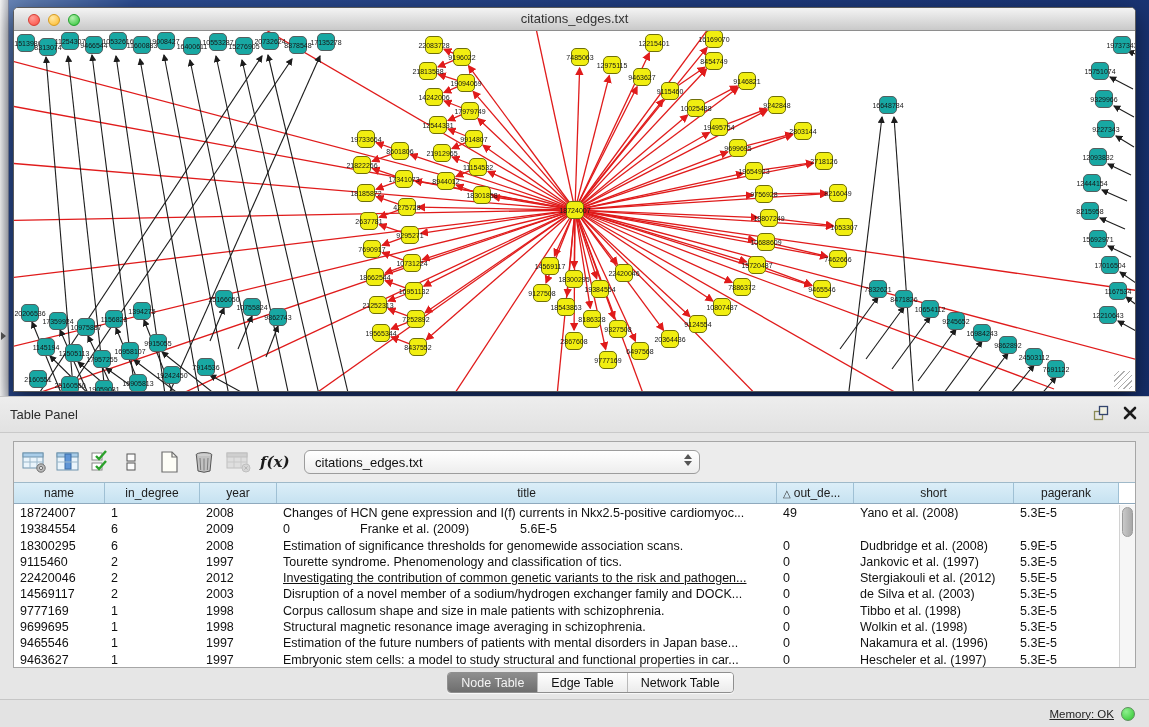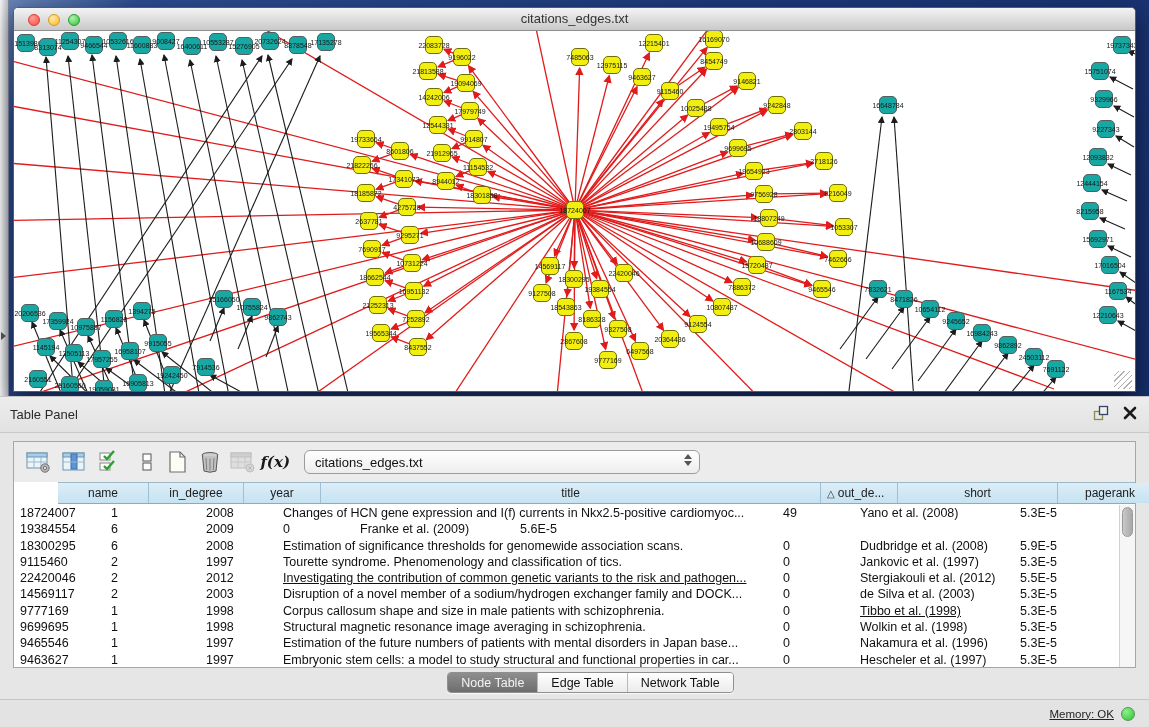--- a/index.html
+++ b/index.html
@@ -38,35 +38,35 @@
   .panel-title-row { position:relative; height:37px; display:flex; align-items:center;
     padding-left:10px; border-top:1px solid #c4c4c4; border-bottom:1px solid #c9c9c9;
     background:linear-gradient(#ededed,#e2e2e2); }
   .panel-title { font-size:13px; color:#2b2b2b; }
   .panel-title-icons { position:absolute; right:12px; top:8px; display:flex; gap:14px; align-items:center; }
   .float-ic svg, .close-ic svg { display:block; }
 
   .panel-body { position:absolute; left:13px; top:45px; width:1123px; height:227px;
     border:1px solid #a6a6a6; background:#ececec; }
   .toolbar { position:relative; height:40px; display:flex; align-items:center; padding-left:8px; }
-  .tool-btn { width:30px; height:28px; display:flex; align-items:center; justify-content:flex-end;
+  .tool-btn { width:30px; height:28px; display:flex; align-items:center; justify-content:flex-start;
     background:none; border:none; cursor:default; }
   .tool-btn + .tool-btn { margin-left:4px; }
   .fx { font-family:"DejaVu Serif", serif; font-style:italic; font-weight:bold; font-size:15px; color:#1a1a1a; }
   .combo { position:relative; margin-left:14px; width:396px; height:24px;
     background:linear-gradient(#ffffff,#ededed); border:1px solid #9c9c9c; border-radius:6px;
     display:flex; align-items:center; padding-left:10px; font-size:13px; color:#111; }
   .combo-arrows { position:absolute; right:7px; top:3px; display:flex; flex-direction:column; gap:2px; }
   .combo-arrows i { width:0; height:0; border-left:4px solid transparent; border-right:4px solid transparent; }
   .combo-arrows i.up { border-bottom:5px solid #555; }
   .combo-arrows i.dn { border-top:5px solid #555; }
 
   
   .tbl { position:absolute; left:0px; top:40px; width:1121px; height:185px; background:#fff; }
-  .tbl-head { display:flex; height:22px; border-top:1px solid #9fb9c9; border-bottom:1px solid #8fa9bd;margin-left:44px; }
+  .tbl-head { display:flex; height:22px; border-top:1px solid #9fb9c9; border-bottom:1px solid #8fa9bd; }
   .th { flex:none; background:linear-gradient(#dceef8,#c6e2f1); border-right:1px solid #9fc0d4;
     font-size:12px; color:#1c1c1c; text-align:center; line-height:21px;
     white-space:nowrap; overflow:hidden; }
   .th.sorted { text-align:left; padding-left:6px; }
   .th .sort-tri { font-size:10px; color:#333; margin-right:3px; }
   .tbl-rows { position:absolute; left:0; top:23px; right:16px; bottom:0; overflow:hidden; }
   .tr { display:flex; height:16.3px; line-height:16.2px; }
   .td { flex:none; font-size:12.5px; color:#101010; padding:0 0 0 6px;
     white-space:nowrap; overflow:hidden; }
   .vscroll { position:absolute; right:0; top:23px; bottom:0; width:16px;
@@ -668,21 +668,21 @@
               <div class="td" style="width: 77px;">0</div>
               <div class="td" style="width: 160px;">de Silva et al. (2003)</div>
               <div class="td" style="width: 105px;">5.3E-5</div>
             </div>
             <div class="tr">
               <div class="td" style="width: 91px;">9777169</div>
               <div class="td" style="width: 95px;">1</div>
               <div class="td" style="width: 77px;">1998</div>
               <div class="td" style="width: 500px;">Corpus callosum shape and size in male patients with schizophrenia.</div>
               <div class="td" style="width: 77px;">0</div>
-              <div class="td" style="width: 160px; text-decoration: underline;">Tibbo et al. (1998)</div>
+              <div class="td" style="width: 160px;">Tibbo et al. (1998)</div>
               <div class="td" style="width: 105px;">5.3E-5</div>
             </div>
             <div class="tr">
               <div class="td" style="width: 91px;">9699695</div>
               <div class="td" style="width: 95px;">1</div>
               <div class="td" style="width: 77px;">1998</div>
               <div class="td" style="width: 500px;">Structural magnetic resonance image averaging in schizophrenia.</div>
               <div class="td" style="width: 77px;">0</div>
               <div class="td" style="width: 160px;">Wolkin et al. (1998)</div>
               <div class="td" style="width: 105px;">5.3E-5</div>

